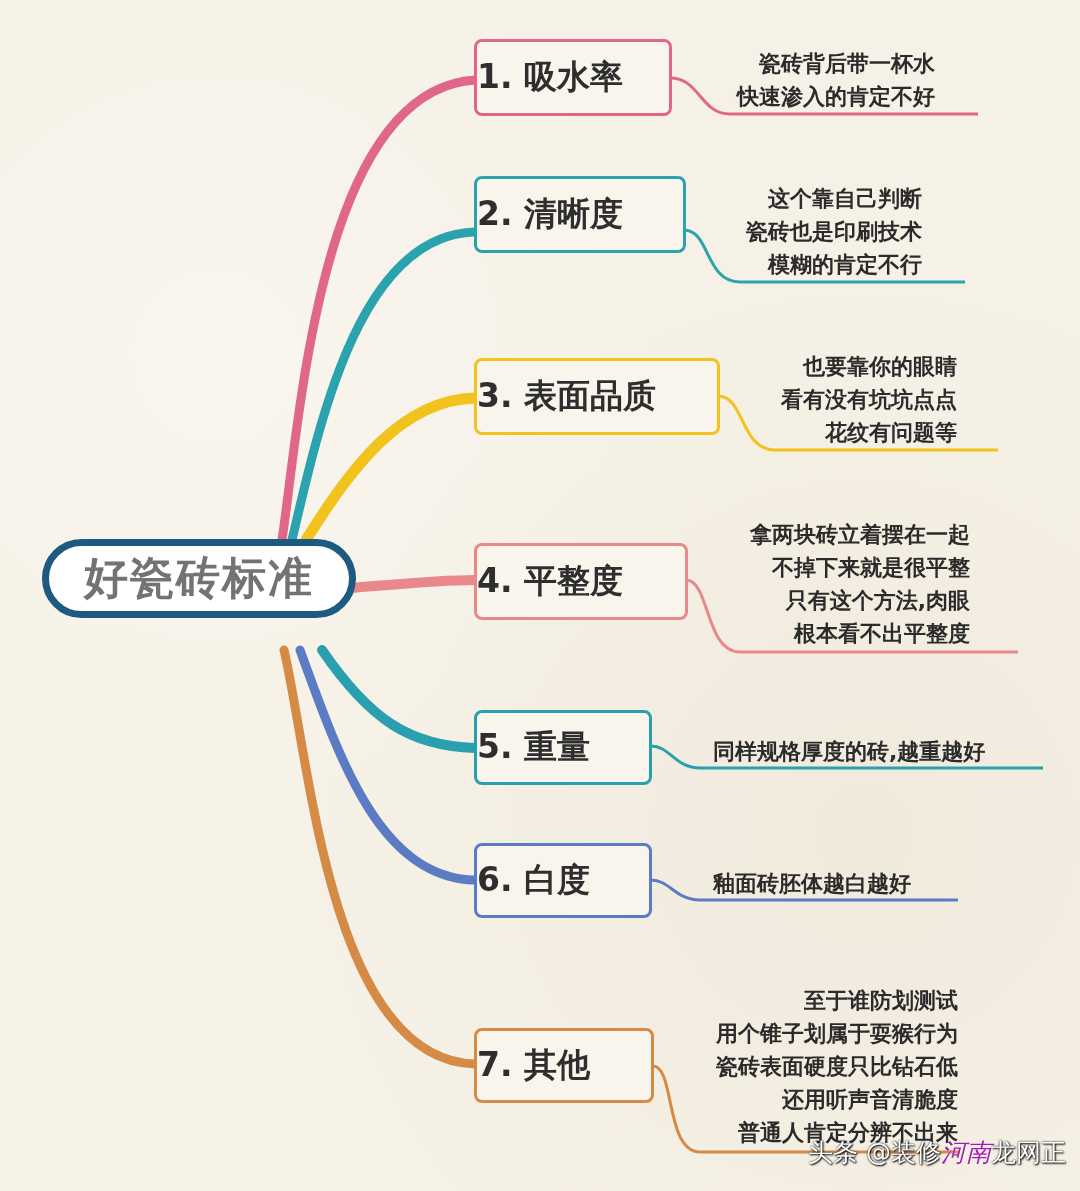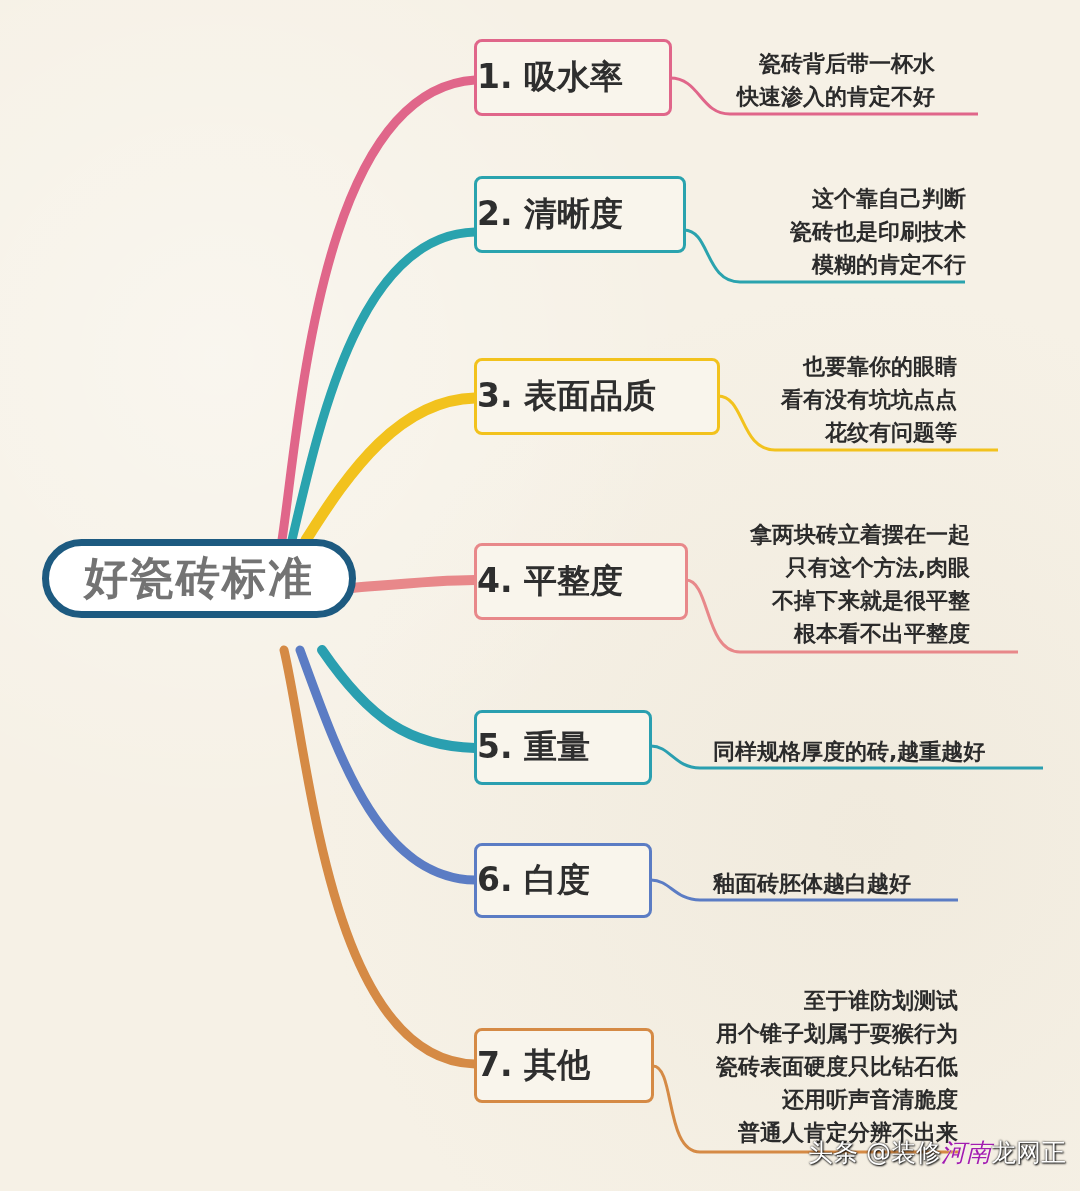--- a/index.html
+++ b/index.html
@@ -65,42 +65,42 @@
   <span>1. 吸水率</span>
 </div>
 <div class="note" style="left:737px;top:47px;">
   <div>瓷砖背后带一杯水</div>
   <div>快速渗入的肯定不好</div>
 </div>
 
 <div class="node" style="left:474px;top:176px;width:212px;height:77px;border-color:#2aa3ae;">
   <span>2. 清晰度</span>
 </div>
-<div class="note" style="left:746px;top:182px;margin-left:44px;">
+<div class="note" style="left:746px;top:182px;">
   <div>这个靠自己判断</div>
   <div>瓷砖也是印刷技术</div>
   <div>模糊的肯定不行</div>
 </div>
 
 <div class="node" style="left:474px;top:358px;width:246px;height:77px;border-color:#f2c21d;">
   <span>3. 表面品质</span>
 </div>
 <div class="note" style="left:781px;top:350px;">
   <div>也要靠你的眼睛</div>
   <div>看有没有坑坑点点</div>
   <div>花纹有问题等</div>
 </div>
 
 <div class="node" style="left:474px;top:543px;width:214px;height:77px;border-color:#e8888a;">
   <span>4. 平整度</span>
 </div>
 <div class="note" style="left:750px;top:518px;">
   <div>拿两块砖立着摆在一起</div>
+  <div>不掉下来就是很平整</div>
   <div>只有这个方法,肉眼</div>
-  <div>不掉下来就是很平整</div>
   <div>根本看不出平整度</div>
 </div>
 
 <div class="node" style="left:474px;top:710px;width:178px;height:75px;border-color:#2a9fb0;">
   <span>5. 重量</span>
 </div>
 <div class="note" style="left:713px;top:735px;">
   <div>同样规格厚度的砖,越重越好</div>
 </div>
 

